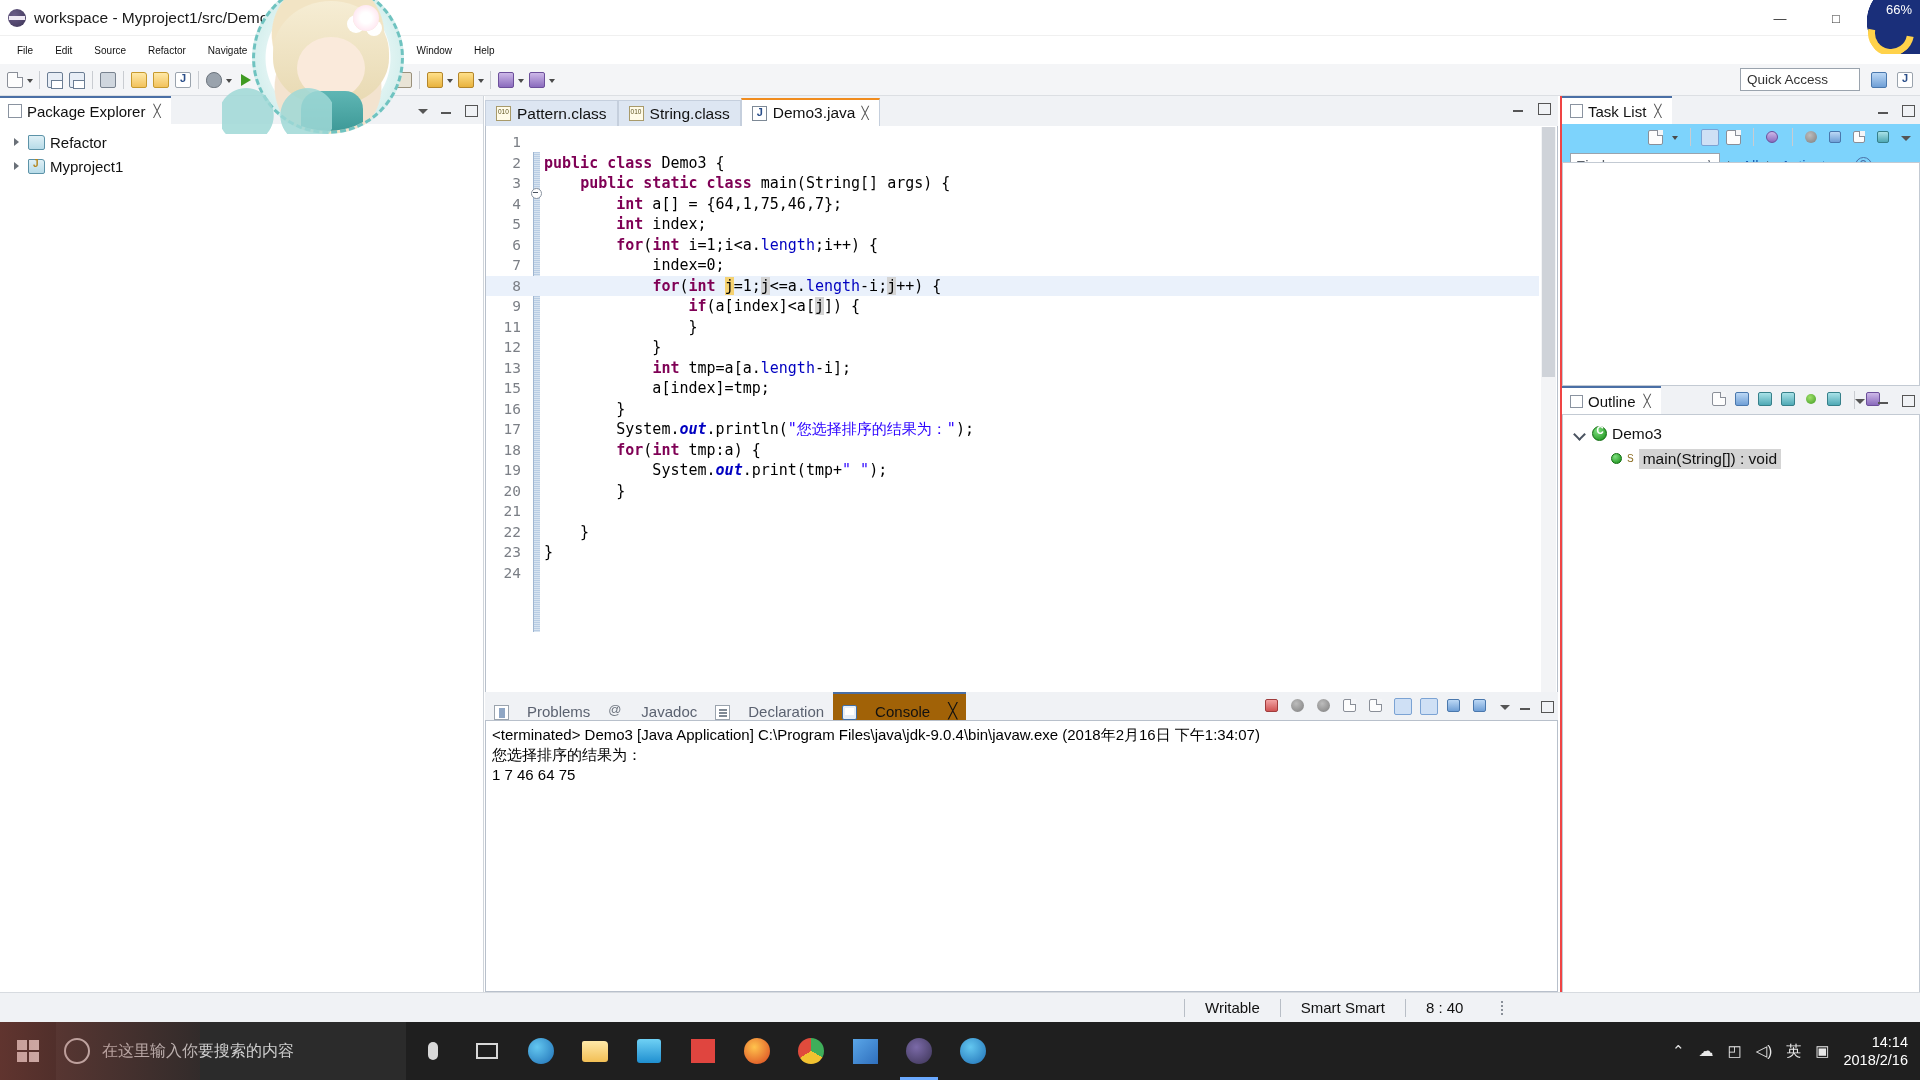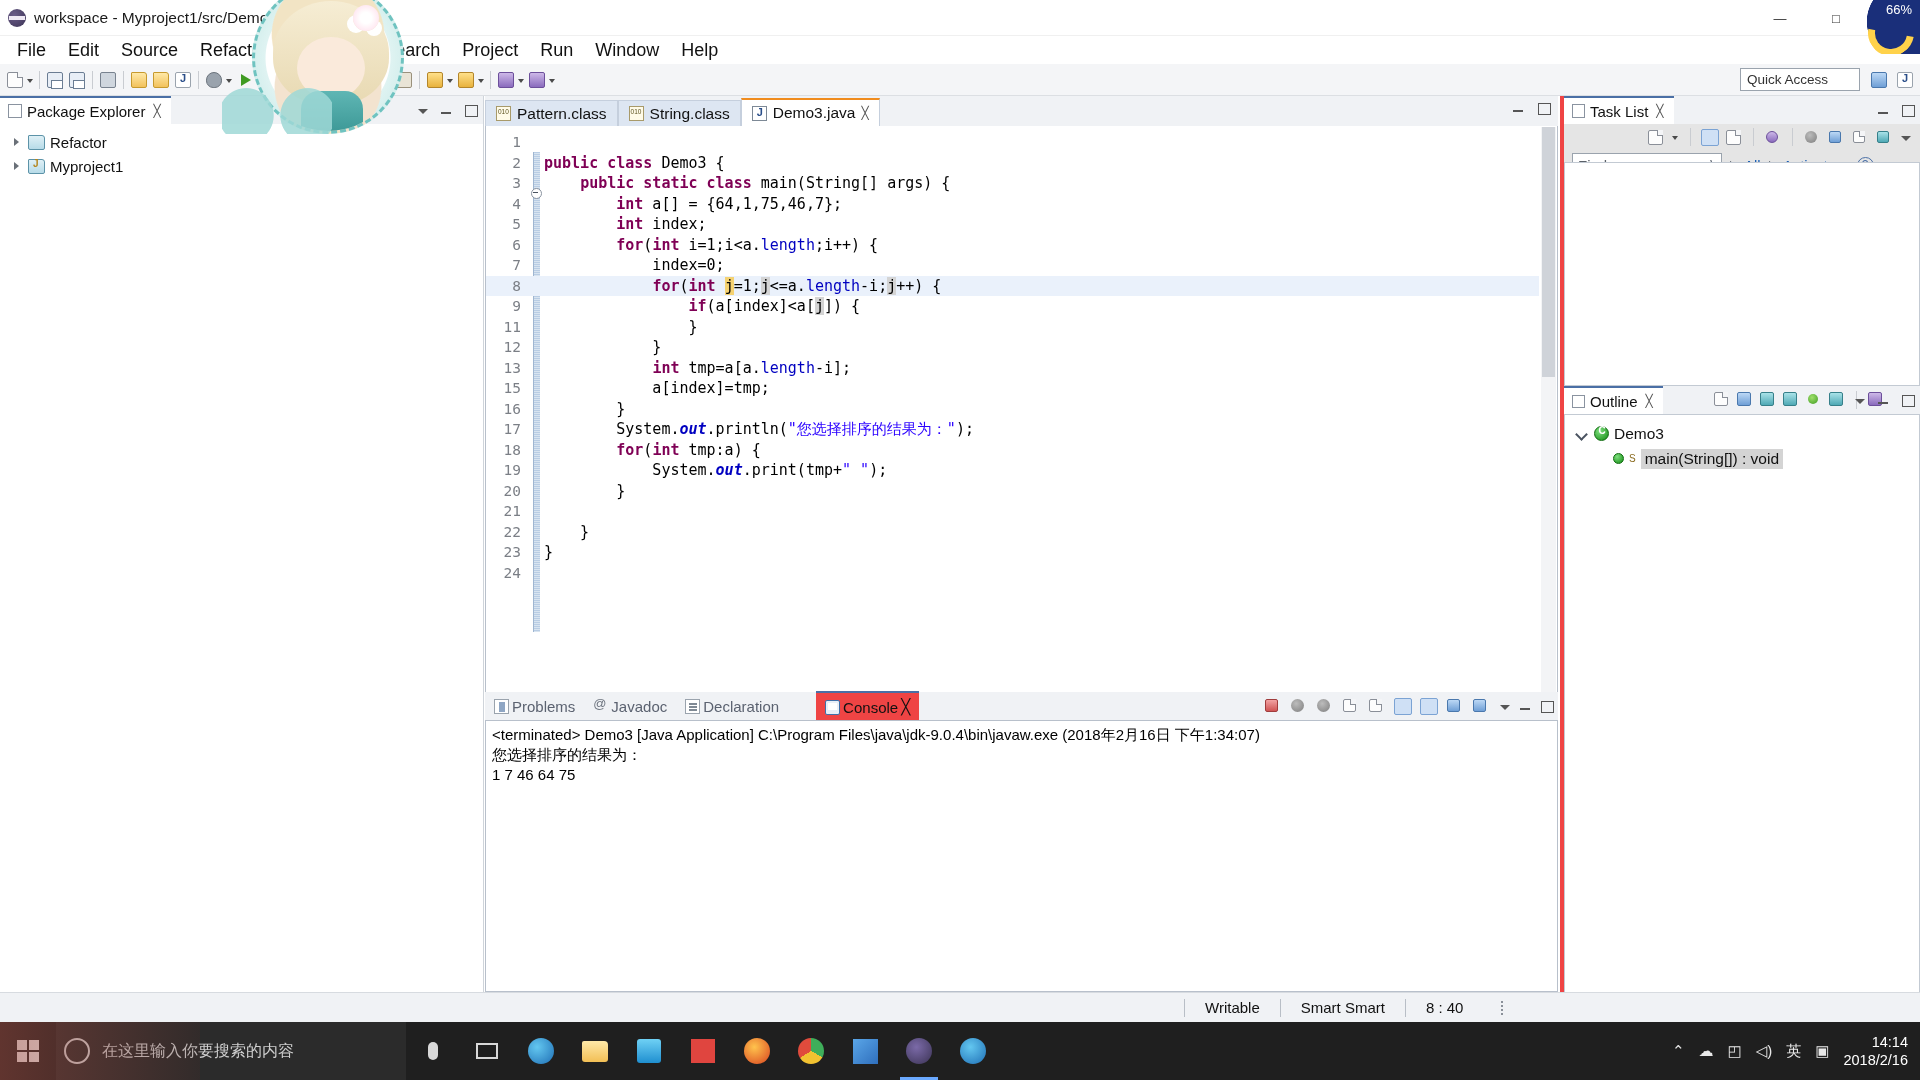--- a/index.html
+++ b/index.html
@@ -28,21 +28,21 @@
     background:#efe9f5;
   }
   #title-text { font-size:15.5px; color:#1a1a1a; white-space:nowrap; }
   #win-buttons { position:absolute; right:0; top:0; height:36px; display:flex; }
   .winbtn { width:56px; height:36px; display:flex; align-items:center; justify-content:center;
             font-size:13px; color:#333; }
 
   
   #menubar { height:28px; display:flex; align-items:center; padding-left:6px;
              background:#ffffff; }
-  .menu-item { padding:3px 11px; font-size:18px; color:#111; white-space:nowrap; }
+  .menu-item { padding:3px 11px; font-size:10px; color:#111; white-space:nowrap; }
 
   
   #toolbar { height:32px; background:#f4f5f7; border-bottom:1px solid #dcdfe3;
              display:flex; align-items:center; padding-left:4px; position:relative; }
   .tb-btn { width:20px; height:20px; margin:0 1px; position:relative; flex:none; }
   .tb-arrow { width:9px; height:20px; position:relative; flex:none; }
   .tb-arrow::after { content:""; position:absolute; left:1px; top:9px;
      border-left:3.5px solid transparent; border-right:3.5px solid transparent;
      border-top:4px solid #4a4a4a; }
   .tb-sep { width:1px; height:18px; background:#c9ccd1; margin:0 4px; flex:none; }
@@ -142,43 +142,43 @@
   #code-vscroll { position:absolute; right:1px; top:1px; bottom:23px; width:15px; background:#f3f4f6; }
   #code-vthumb { position:absolute; left:1px; top:0; width:13px; height:250px; background:#cfd3d9; }
   #code-hscroll { position:absolute; left:0; right:0; bottom:0; height:18px; background:#f3f4f6;
                   border-top:1px solid #dfe2e6; display:flex; justify-content:space-between; align-items:center;
                   padding:0 3px; }
   .hs-arrow { font-size:11px; color:#7b8088; }
 
   
   #bottom-view { position:absolute; left:0; right:0; bottom:0; height:318px; background:#fff; }
   #bv-tabrow { height:28px; background:#f0f2f5; display:flex; align-items:center; position:relative; }
-  .bv-tab { height:28px; display:flex; align-items:center; gap:3px; padding:14px 9px; font-size:15px;
+  .bv-tab { height:28px; display:flex; align-items:flex-end; gap:18px; padding:0 9px; font-size:15px;
             color:#5b6270; white-space:nowrap; }
-  .bv-tab.active { background:#ef4444; border-top:2px solid #4a6fa5; color:#111;margin-left:28px; }
+  .bv-tab.active { background:#a16207; border-top:2px solid #4a6fa5; color:#111; }
   .bv-ico { width:15px; height:15px; position:relative; flex:none; }
   .bv-ico.problems { background:#fff; border:1px solid #9aa3ad; }
   .bv-ico.problems::after { content:""; position:absolute; left:4px; top:2px; width:6px; height:10px; background:#8fa6c4; }
   .bv-ico.javadoc::after { content:"@"; position:absolute; left:0; top:-3px; font:13px "Liberation Sans",sans-serif; color:#6f7680; }
   .bv-ico.decl { background:#fff; border:1px solid #9aa3ad; }
   .bv-ico.decl::after { content:""; position:absolute; left:3px; top:3px; width:8px; height:2px; background:#7f8994;
      box-shadow:0 3px 0 #7f8994, 0 6px 0 #7f8994; }
   .bv-ico.console { background:#e8eef6; border:1px solid #3f6fa8; border-radius:2px; }
   .bv-ico.console::after { content:""; position:absolute; left:2px; top:2px; width:9px; height:7px; background:#fff; }
   #bv-ctrl { position:absolute; right:5px; display:flex; align-items:center; gap:8px; }
   #console-body { position:absolute; left:0; top:28px; right:0; bottom:18px;
                   background:#fff; border:1px solid #b8c0cb; padding:4px 6px; overflow:hidden; }
   .con-line { font-family:"Liberation Sans",sans-serif; font-size:15px; color:#000; white-space:pre; line-height:20px; }
   #bv-hscroll { position:absolute; left:0; right:0; bottom:0; height:18px; background:#f3f4f6;
                 border-top:1px solid #dfe2e6; display:flex; justify-content:space-between; align-items:center;
                 padding:0 3px; }
 
   
-  #right-col { position:absolute; right:0; top:0; width:360px; bottom:0; background:#e5e5e5;
-               border-left:4px solid #ef4444; }
+  #right-col { position:absolute; right:0; top:0; width:360px; bottom:0; background:#7dd3fc;
+               border-left:2px solid #ef4444; }
   #tasklist { position:absolute; left:0; top:0; right:0; height:290px; }
   #tl-toolrow { height:26px; display:flex; align-items:center; justify-content:flex-end; gap:6px; padding-right:8px; }
   .tl-ic { width:18px; height:17px; position:relative; flex:none; }
   .tl-ic.sel { background:#cfe0f5; border:1px solid #7ba3d4; border-radius:2px; }
   #tl-findrow { height:30px; display:flex; align-items:center; gap:8px; padding:0 8px; }
   #find-box { width:150px; height:24px; border:1px solid #9aa3ad; background:#fff;
               display:flex; align-items:center; padding:0 5px; justify-content:space-between; }
   #find-placeholder { font-size:15px; color:#5a6068; }
   .tl-link { font-size:15px; color:#1a5fb4; }
   .tri { width:0;height:0;border-top:4.5px solid transparent;border-bottom:4.5px solid transparent;

